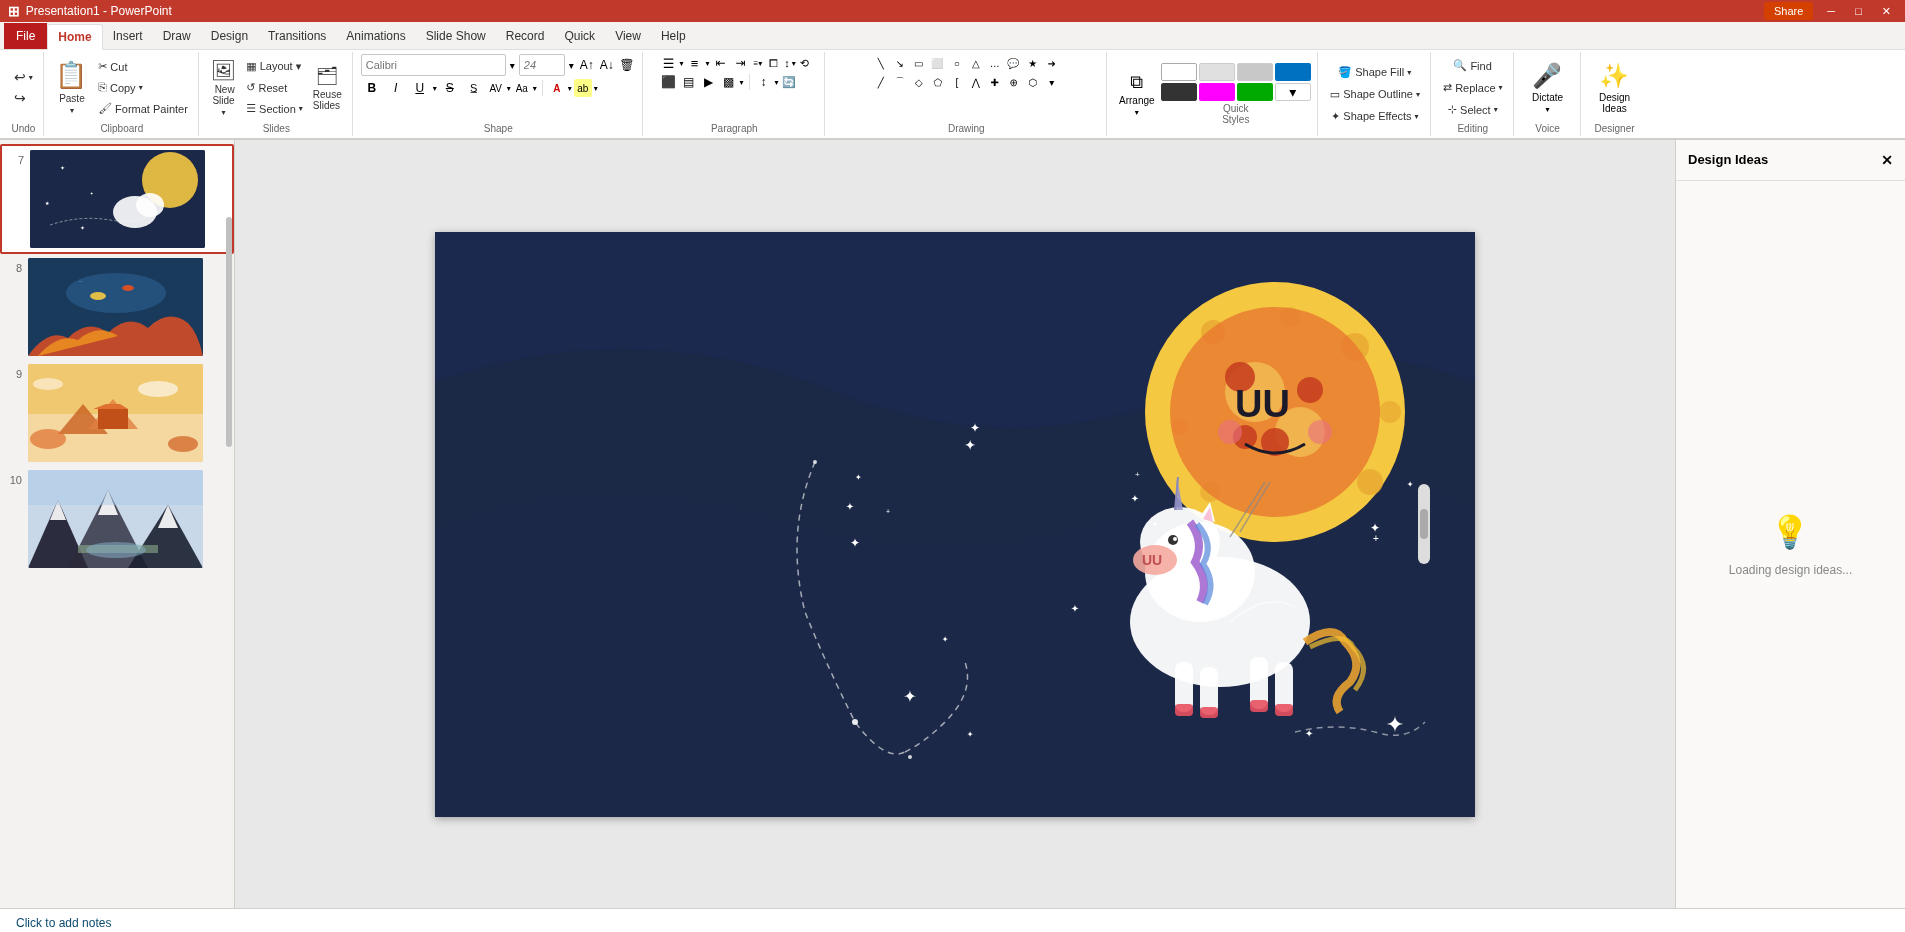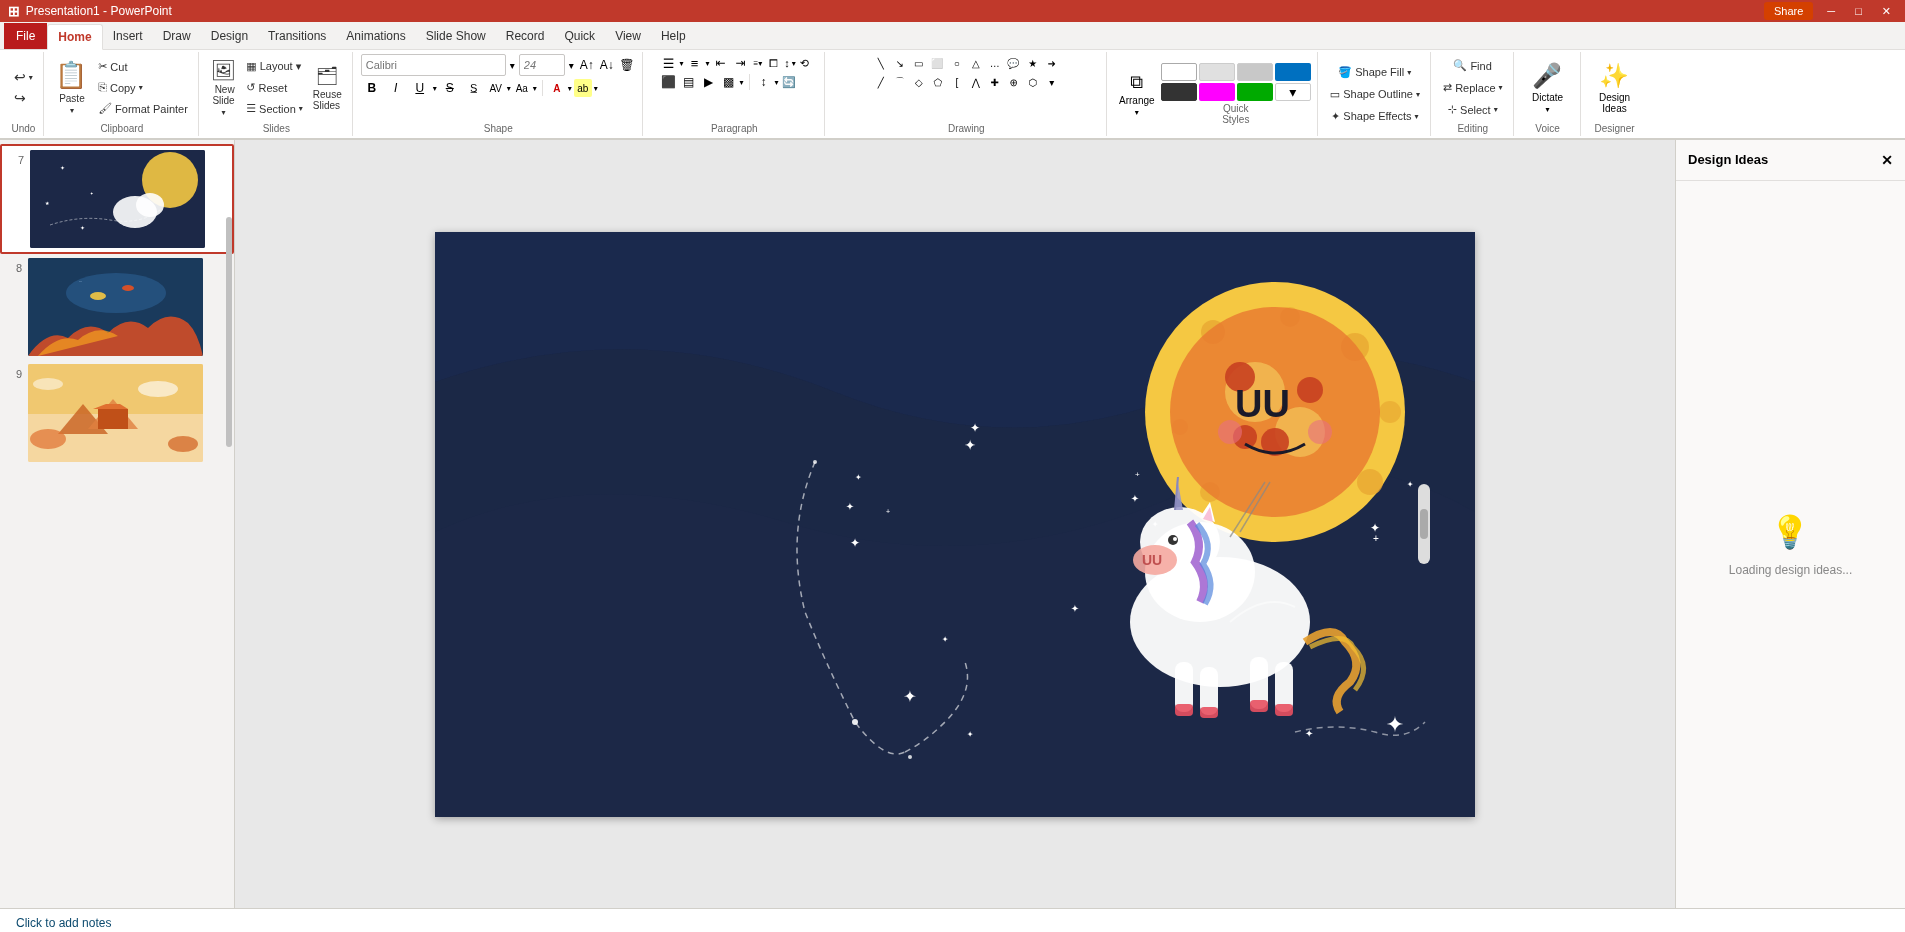--- a/index.html
+++ b/index.html
@@ -407,20 +407,41 @@
 
           <ellipse cx="130" cy="25" rx="20" ry="8" fill="white" opacity="0.6"></ellipse>
           <ellipse cx="20" cy="20" rx="15" ry="6" fill="white" opacity="0.5"></ellipse>
 
           <ellipse cx="20" cy="75" rx="18" ry="10" fill="#e07030" opacity="0.7"></ellipse>
           <ellipse cx="155" cy="80" rx="15" ry="8" fill="#d06020" opacity="0.7"></ellipse>
         </svg>
       </div>
     </div>
 
+    <div class="slide-item">
+      <span class="slide-number">10</span>
+      <div class="slide-thumb" style="width:175px; height:98px; border-radius:2px; overflow:hidden; background:#c8d8e8;">
+        <svg width="175" height="98" viewBox="0 0 175 98">
+          <rect width="175" height="98" fill="#c8d8e8"></rect>
+
+          <polygon points="0,98 30,30 60,98" fill="#1a1a2a" opacity="0.9"></polygon>
+          <polygon points="40,98 80,20 120,98" fill="#2a2a3a" opacity="0.8"></polygon>
+          <polygon points="100,98 140,35 175,98" fill="#1a2030" opacity="0.9"></polygon>
+
+          <polygon points="30,30 38,50 22,50" fill="white" opacity="0.9"></polygon>
+          <polygon points="80,20 90,45 70,45" fill="white" opacity="0.9"></polygon>
+          <polygon points="140,35 150,58 130,58" fill="white" opacity="0.9"></polygon>
+
+          <rect width="175" height="35" fill="#a8c8e8" opacity="0.5"></rect>
+
+          <rect x="50" y="75" width="80" height="8" fill="#8aaa88" opacity="0.6"></rect>
+          <ellipse cx="88" cy="80" rx="30" ry="8" fill="#8ab4cc" opacity="0.5"></ellipse>
+        </svg>
+      </div>
+    </div>
 
     <div id="sidebar-scrollbar"></div>
   </div>
 
   <div id="main">
 
     <div style="position:absolute; right:245px; top:50%; transform:translateY(-50%); width:12px; height:80px; background:#ddd; border-radius:6px; display:flex; align-items:center; justify-content:center; z-index:10;">
       <div style="width:8px; height:30px; background:#aaa; border-radius:4px;"></div>
     </div>
 

